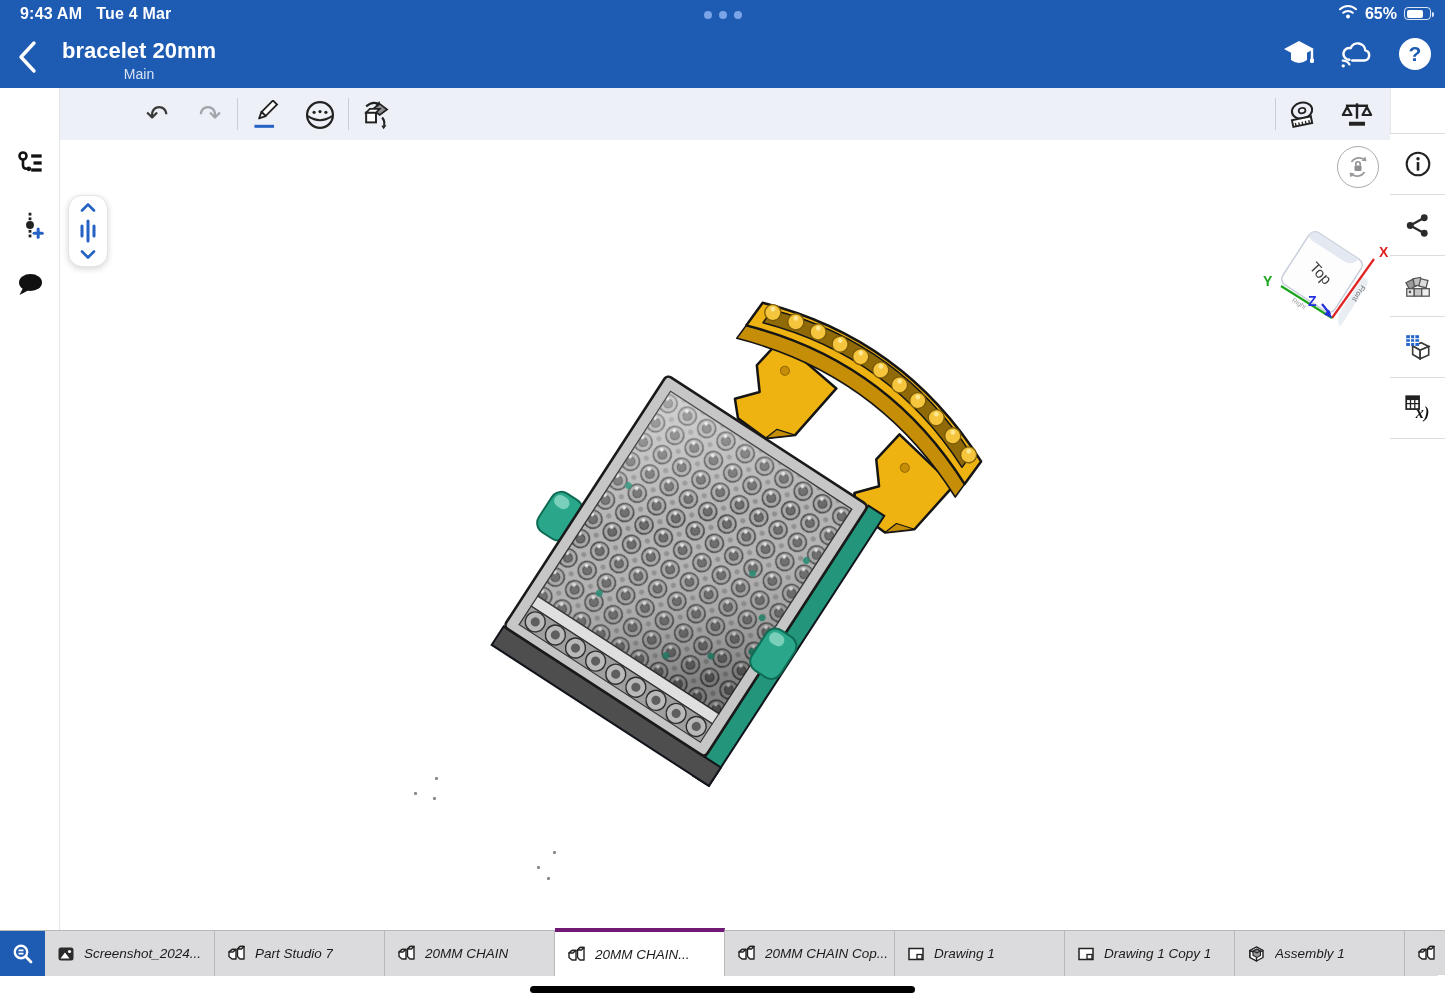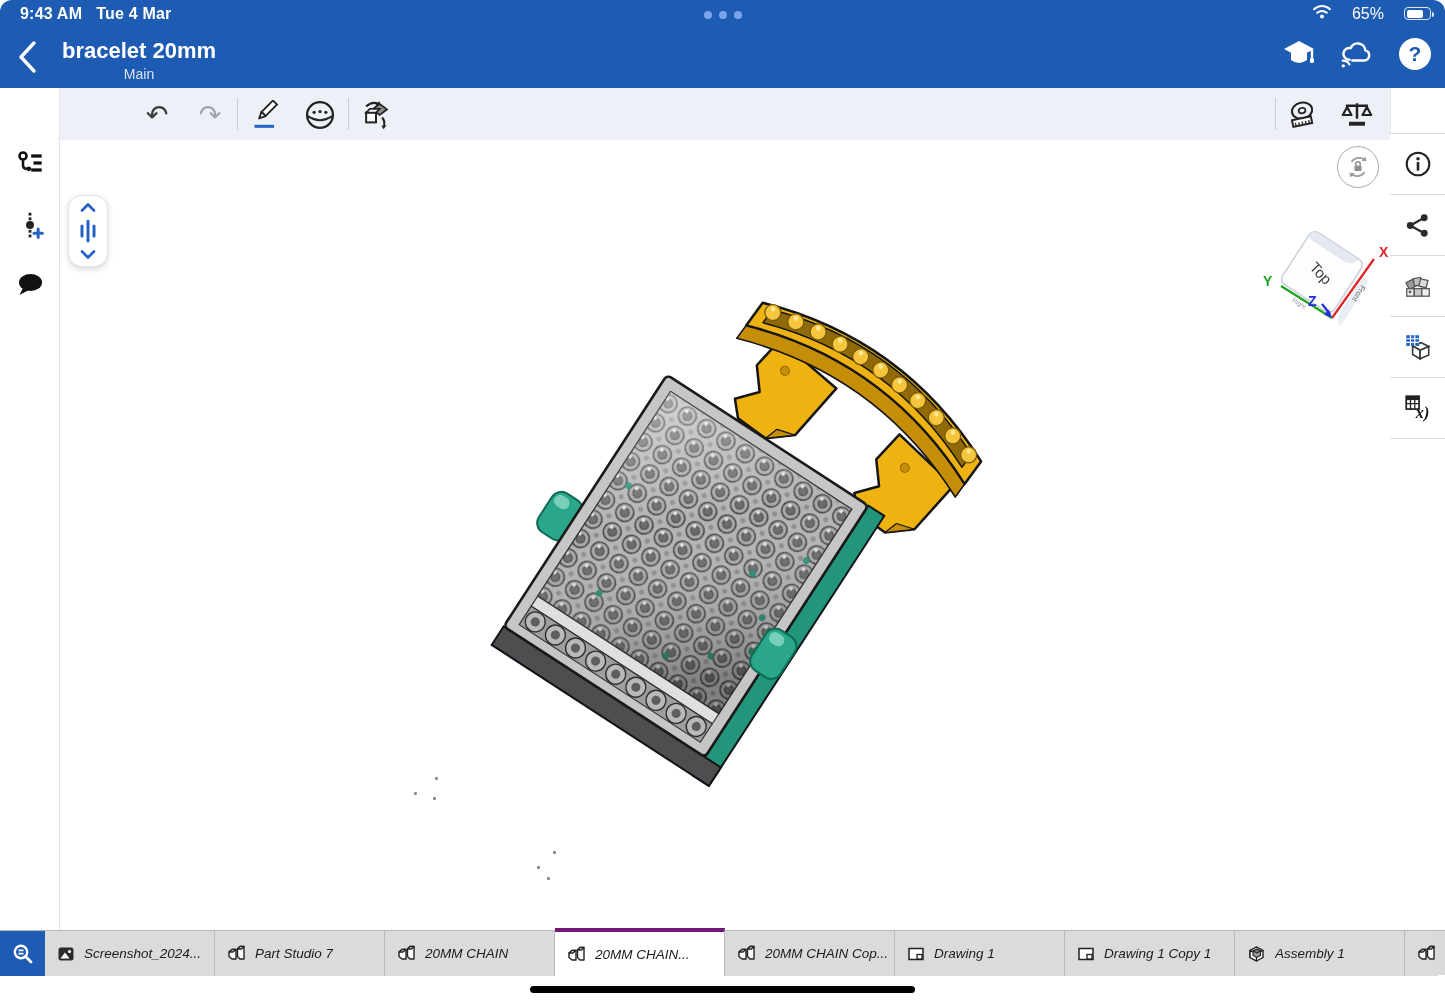--- a/index.html
+++ b/index.html
@@ -1,26 +1,26 @@
 <!DOCTYPE html>
 <html><head>
 <meta charset="utf-8">
 <style>
   * { margin:0; padding:0; box-sizing:border-box; }
   html,body { width:1445px; height:1004px; font-family:"Liberation Sans", sans-serif; background:#fff; }
-  #app { position:relative; width:1445px; height:1004px; overflow:hidden; background:#fff;border-radius:12px; }
+  #app { position:relative; width:1445px; height:1004px; overflow:hidden; background:#fff; }
 
   
   .top-blue { position:absolute; left:0; top:0; width:1445px; height:88px; background:#1E5BB2; }
   .status-row { position:absolute; left:0; top:0; width:100%; height:30px; color:#fff; }
   .status-left { position:absolute; left:20px; top:5px; font-size:16px; font-weight:bold; letter-spacing:.2px; }
   .status-left span { margin-right:14px; }
   .mt-dots { position:absolute; left:50%; top:11px; transform:translateX(-50%); display:flex; gap:7px; }
   .mt-dots i { width:8px; height:8px; border-radius:50%; background:#7BA4E8; display:block; }
-  .status-right { position:absolute; right:14px; top:4px; display:flex; align-items:center; gap:20px; color:#fff; font-size:16px; font-weight:normal; }
+  .status-right { position:absolute; right:14px; top:4px; display:flex; align-items:center; gap:7px; color:#fff; font-size:16px; font-weight:bold; }
   .battery { position:relative; width:27px; height:13px; border:1.5px solid rgba(255,255,255,.85); border-radius:4px; }
   .battery .lvl { position:absolute; left:1.5px; top:1.5px; bottom:1.5px; width:65%; background:#fff; border-radius:2px; }
   .battery .nub { position:absolute; right:-4px; top:3.5px; width:2.5px; height:5px; background:rgba(255,255,255,.85); border-radius:0 2px 2px 0; }
 
   .hdr-back { position:absolute; left:16px; top:40px; width:30px; height:34px; cursor:pointer; }
   .hdr-title-wrap { position:absolute; left:62px; top:38px; color:#fff; }
   .hdr-title { font-size:22px; font-weight:bold; }
   .hdr-sub { font-size:14px; color:#D9E2F2; margin-top:2px;text-align:center; }
   .hdr-icons { position:absolute; right:12px; top:36px; display:flex; gap:22px; align-items:center; }
   .hdr-icons .hbtn { width:36px; height:36px; display:flex; align-items:center; justify-content:center; cursor:pointer; }

